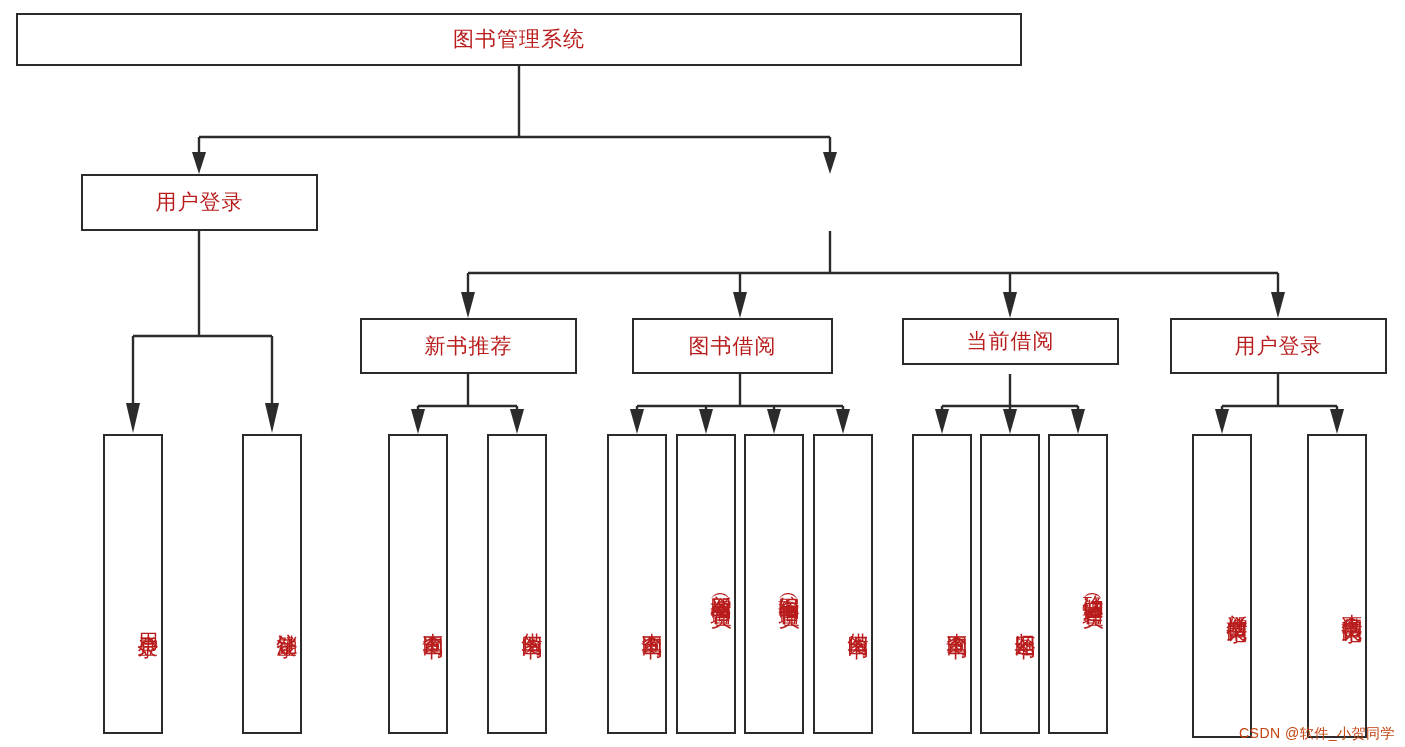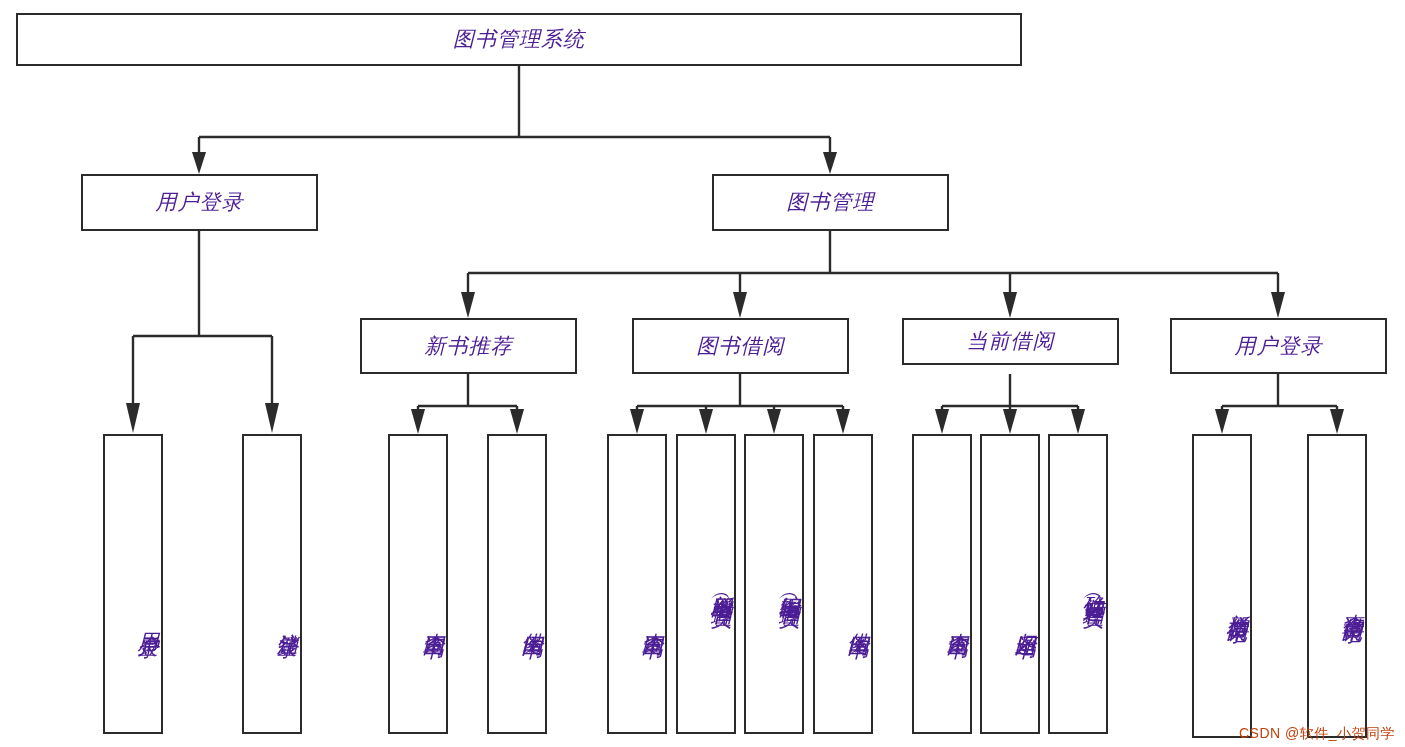--- a/index.html
+++ b/index.html
@@ -11,22 +11,21 @@
   #diagram-root{position:relative;width:1405px;height:747px;background:#fff;}
 
   .node{
     position:absolute;
     box-sizing:border-box;
     background:#ffffff;
     border:2px solid #2b2b2b;
     display:flex;
     align-items:center;
     justify-content:center;
-    color:#4c1d95;
-    font-style:italic;
+    color:#b91c1c;
   }
   .node.horiz{font-size:21px;line-height:1.25;letter-spacing:1px;}
   .node.vert{
     writing-mode:vertical-rl;
     text-orientation:upright;
     font-size:21px;
     line-height:1.22;
     letter-spacing:2px;
     align-items:flex-start;
     justify-content:center;
@@ -120,28 +119,25 @@
     <polygon points="1337,434 1330,409 1344,409"></polygon>
   </svg>
 
   <div class="node horiz" style="left:16px;top:13px;width:1006px;height:53px;">
     <span class="node-label">图书管理系统</span>
   </div>
 
   <div class="node horiz" style="left:81px;top:174px;width:237px;height:57px;">
     <span class="node-label">用户登录</span>
   </div>
-  <div class="node horiz" style="left:712px;top:174px;width:237px;height:57px;">
-    <span class="node-label">图书管理</span>
-  </div>
 
   <div class="node horiz" style="left:360px;top:318px;width:217px;height:56px;">
     <span class="node-label">新书推荐</span>
   </div>
-  <div class="node horiz" style="left:632px;top:318px;width:217px;height:56px;">
+  <div class="node horiz" style="left:632px;top:318px;width:201px;height:56px;">
     <span class="node-label">图书借阅</span>
   </div>
   <div class="node horiz" style="left:902px;top:318px;width:217px;height:47px;">
     <span class="node-label">当前借阅</span>
   </div>
   <div class="node horiz" style="left:1170px;top:318px;width:217px;height:56px;">
     <span class="node-label">用户登录</span>
   </div>
 
   <div class="node vert" style="left:103px;top:434px;width:60px;height:300px;padding-top:72px;">

